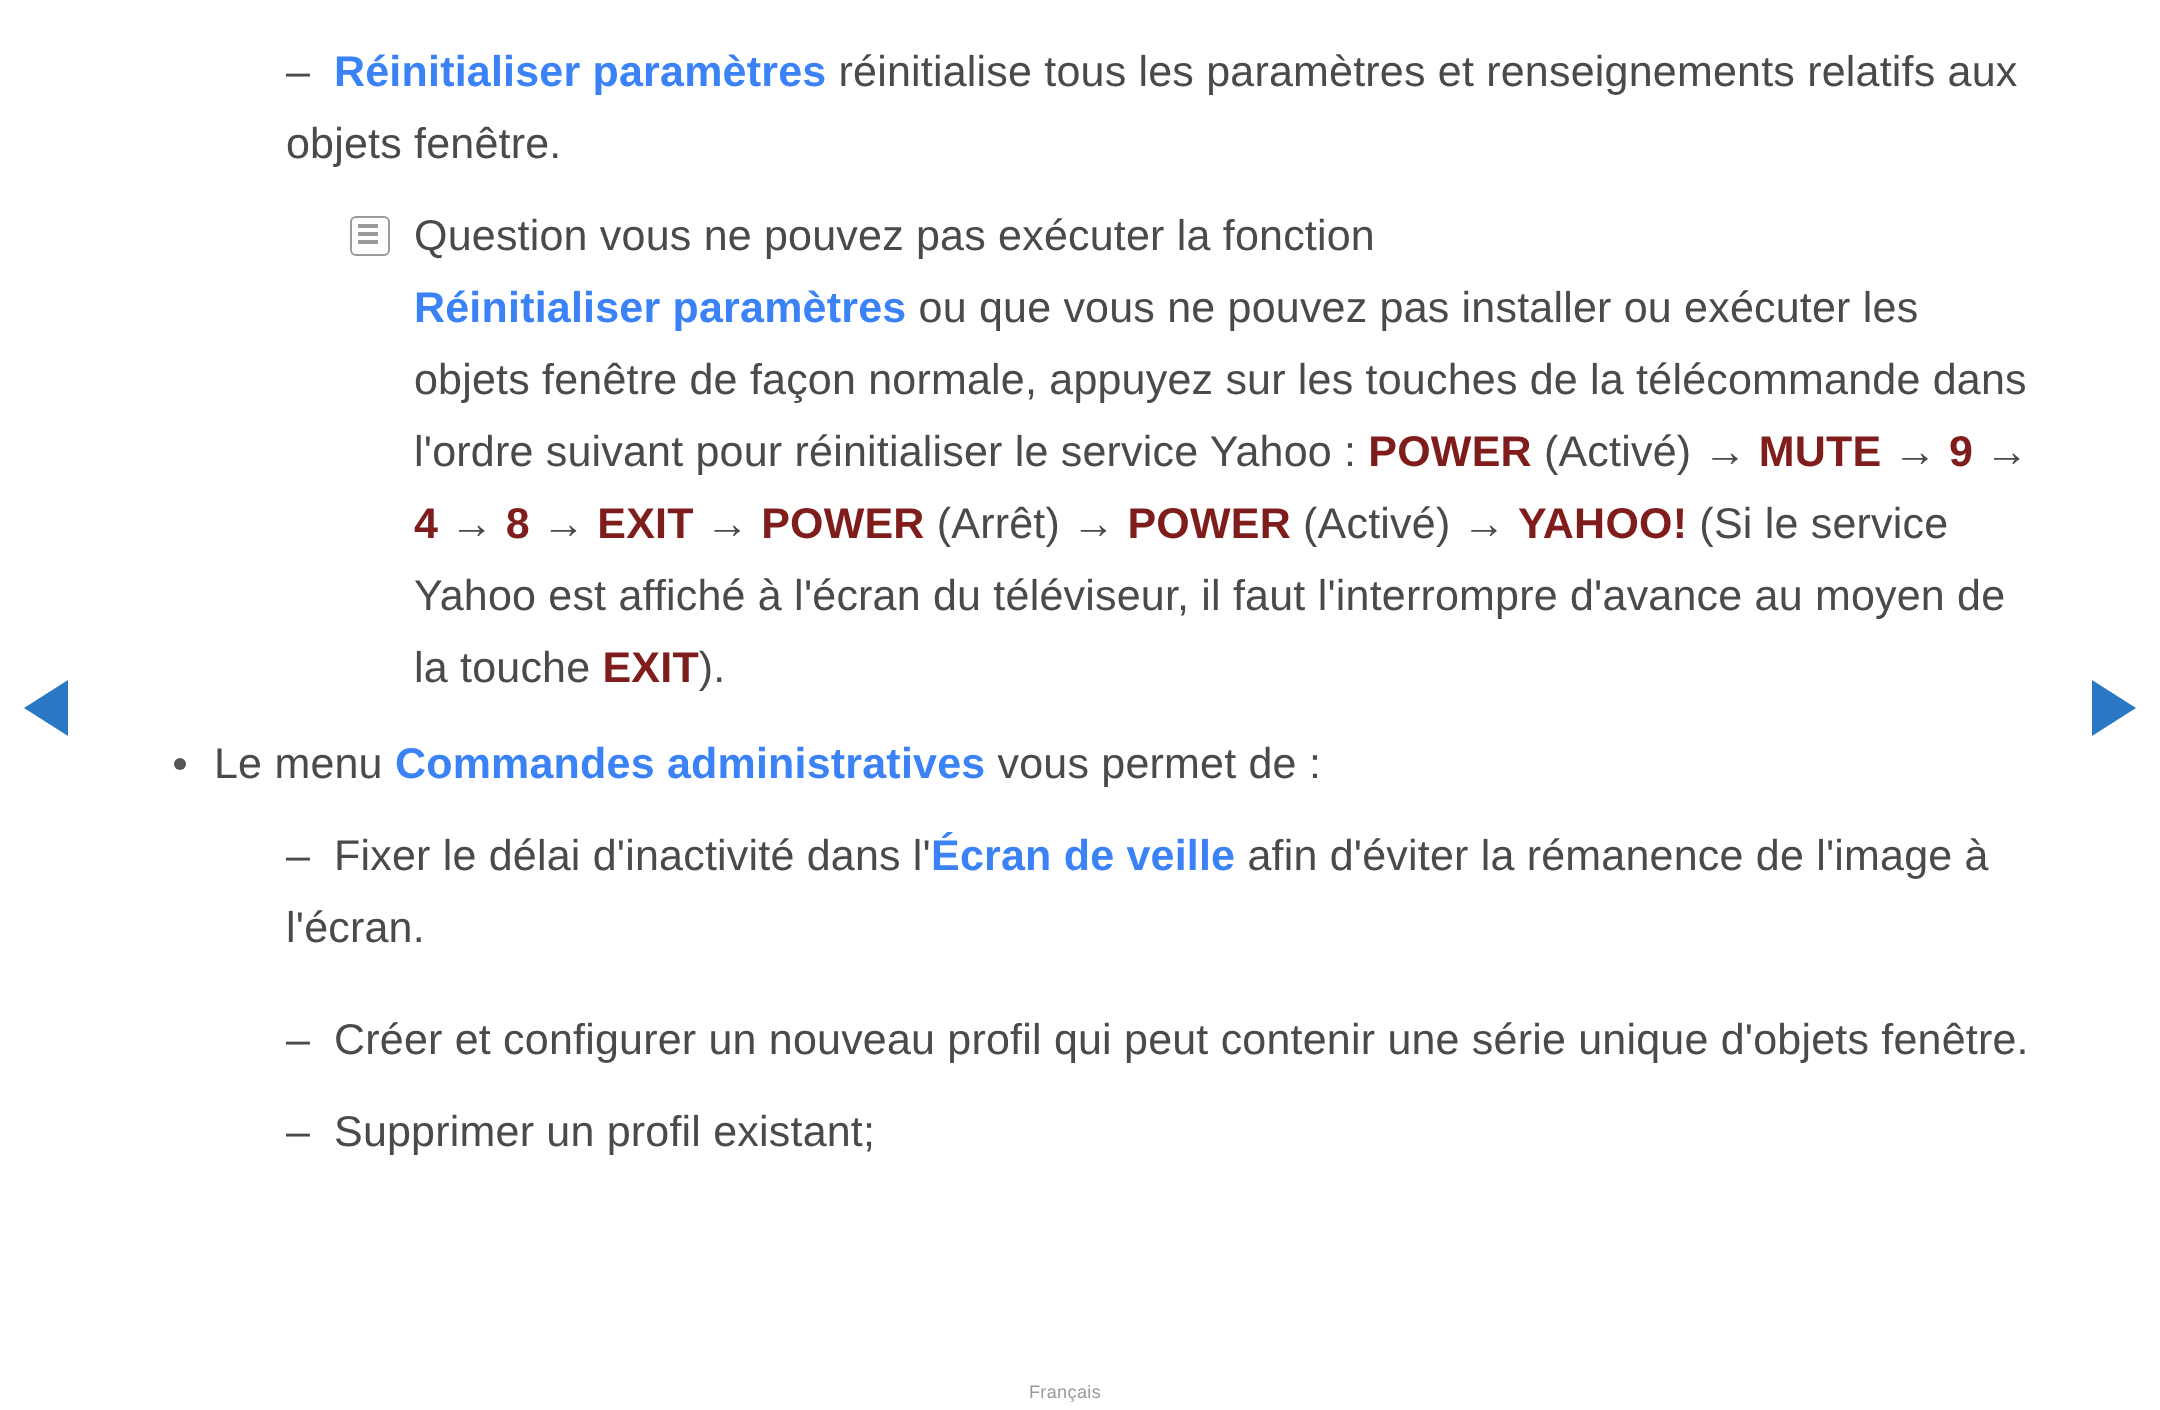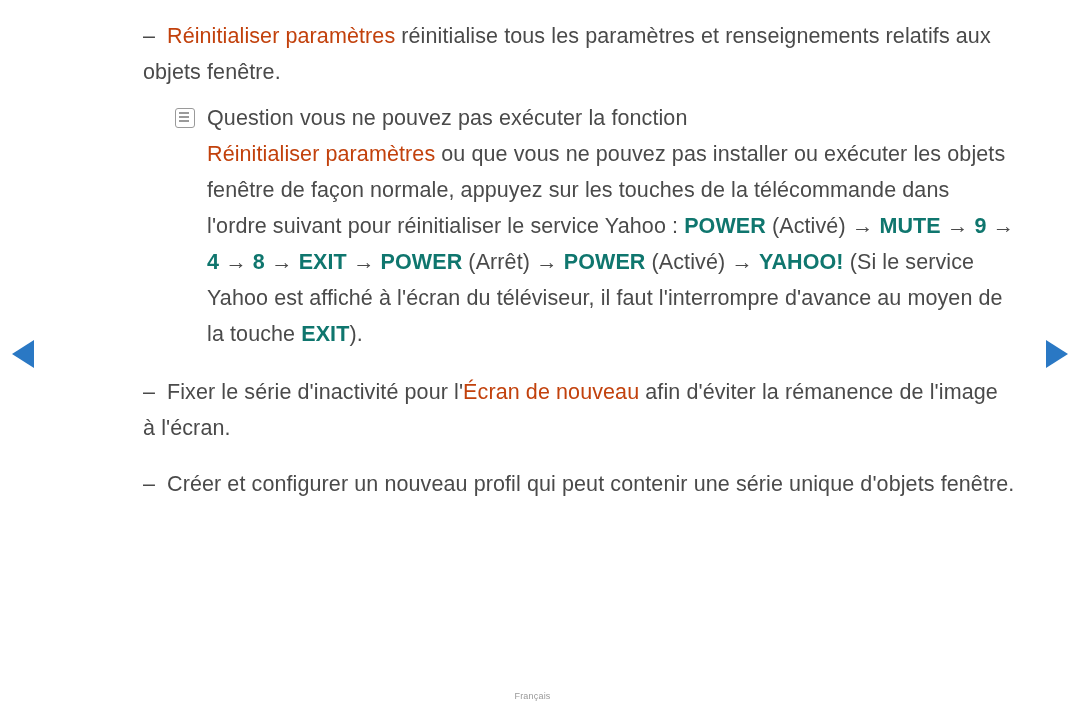--- a/index.html
+++ b/index.html
@@ -18,22 +18,22 @@
     left: 65px;
     right: 65px;
     top: 18px;
   }
   .line {
     font-size: 21.5px;
     line-height: 36px;
     font-weight: 300;
     letter-spacing: 0.1px;
   }
-  .blue { color: #c2410c; font-weight: 400; }
-  .grey-bold { color: #0f766e; font-weight: 700; }
+  .blue { color: #3b82f6; font-weight: 700; }
+  .grey-bold { color: #7f1d1d; font-weight: 700; }
   .note-row {
     display: flex;
     align-items: flex-start;
   }
   .note-icon {
     width: 18px;
     height: 18px;
     border: 1.5px solid #9a9a9a;
     border-radius: 3px;
     margin-top: 8px;
@@ -117,34 +117,43 @@
     <span class="note-icon"></span>
     <div class="line bullet-text">
       <span>Question vous ne pouvez pas exécuter la fonction </span><br>
       <span class="blue">Réinitialiser paramètres</span><span> ou que vous ne pouvez pas installer ou exécuter les objets fenêtre de façon normale, appuyez sur les touches de la télécommande dans l'ordre suivant pour réinitialiser le service Yahoo : </span>
       <span class="grey-bold">POWER</span><span> (Activé) → </span><span class="grey-bold">MUTE</span><span> → </span><span class="grey-bold">9</span><span> → </span><span class="grey-bold">4</span><span> → </span><span class="grey-bold">8</span><span> → </span><span class="grey-bold">EXIT</span><span> → </span><span class="grey-bold">POWER</span><span> (Arrêt) → </span><span class="grey-bold">POWER</span><span> (Activé) → </span><span class="grey-bold">YAHOO!</span><span> (Si le service Yahoo est affiché à l'écran du téléviseur, il faut l'interrompre d'avance au moyen de la touche </span><span class="grey-bold">EXIT</span><span>).</span>
     </div>
   </div>
 
   <div style="height:12px"></div>
 
+  <div class="bullet-row ind-0b">
+    <span class="bullet-dot"></span>
+    <div class="line bullet-text">
+      <span>Le menu </span><span class="blue">Commandes administratives</span><span> vous permet de :</span>
+    </div>
+  </div>
 
   <div style="height:10px"></div>
 
   <div class="line ind-1">
-    <span class="dash">–</span><span>Fixer le série d'inactivité pour l'</span><span class="blue">Écran de nouveau</span><span> afin d'éviter la rémanence de l'image à l'écran.</span>
+    <span class="dash">–</span><span>Fixer le délai d'inactivité dans l'</span><span class="blue">Écran de veille</span><span> afin d'éviter la rémanence de l'image à l'écran.</span>
   </div>
 
   <div style="height:10px"></div>
 
 
   <div style="height:10px"></div>
 
   <div class="line ind-1">
     <span class="dash">–</span><span>Créer et configurer un nouveau profil qui peut contenir une série unique d'objets fenêtre.</span>
   </div>
 
   <div style="height:10px"></div>
 
+  <div class="line ind-1">
+    <span class="dash">–</span><span>Supprimer un profil existant;</span>
+  </div>
 
 </div>
 
 <div class="footer">Français</div>
 
 </body></html>

